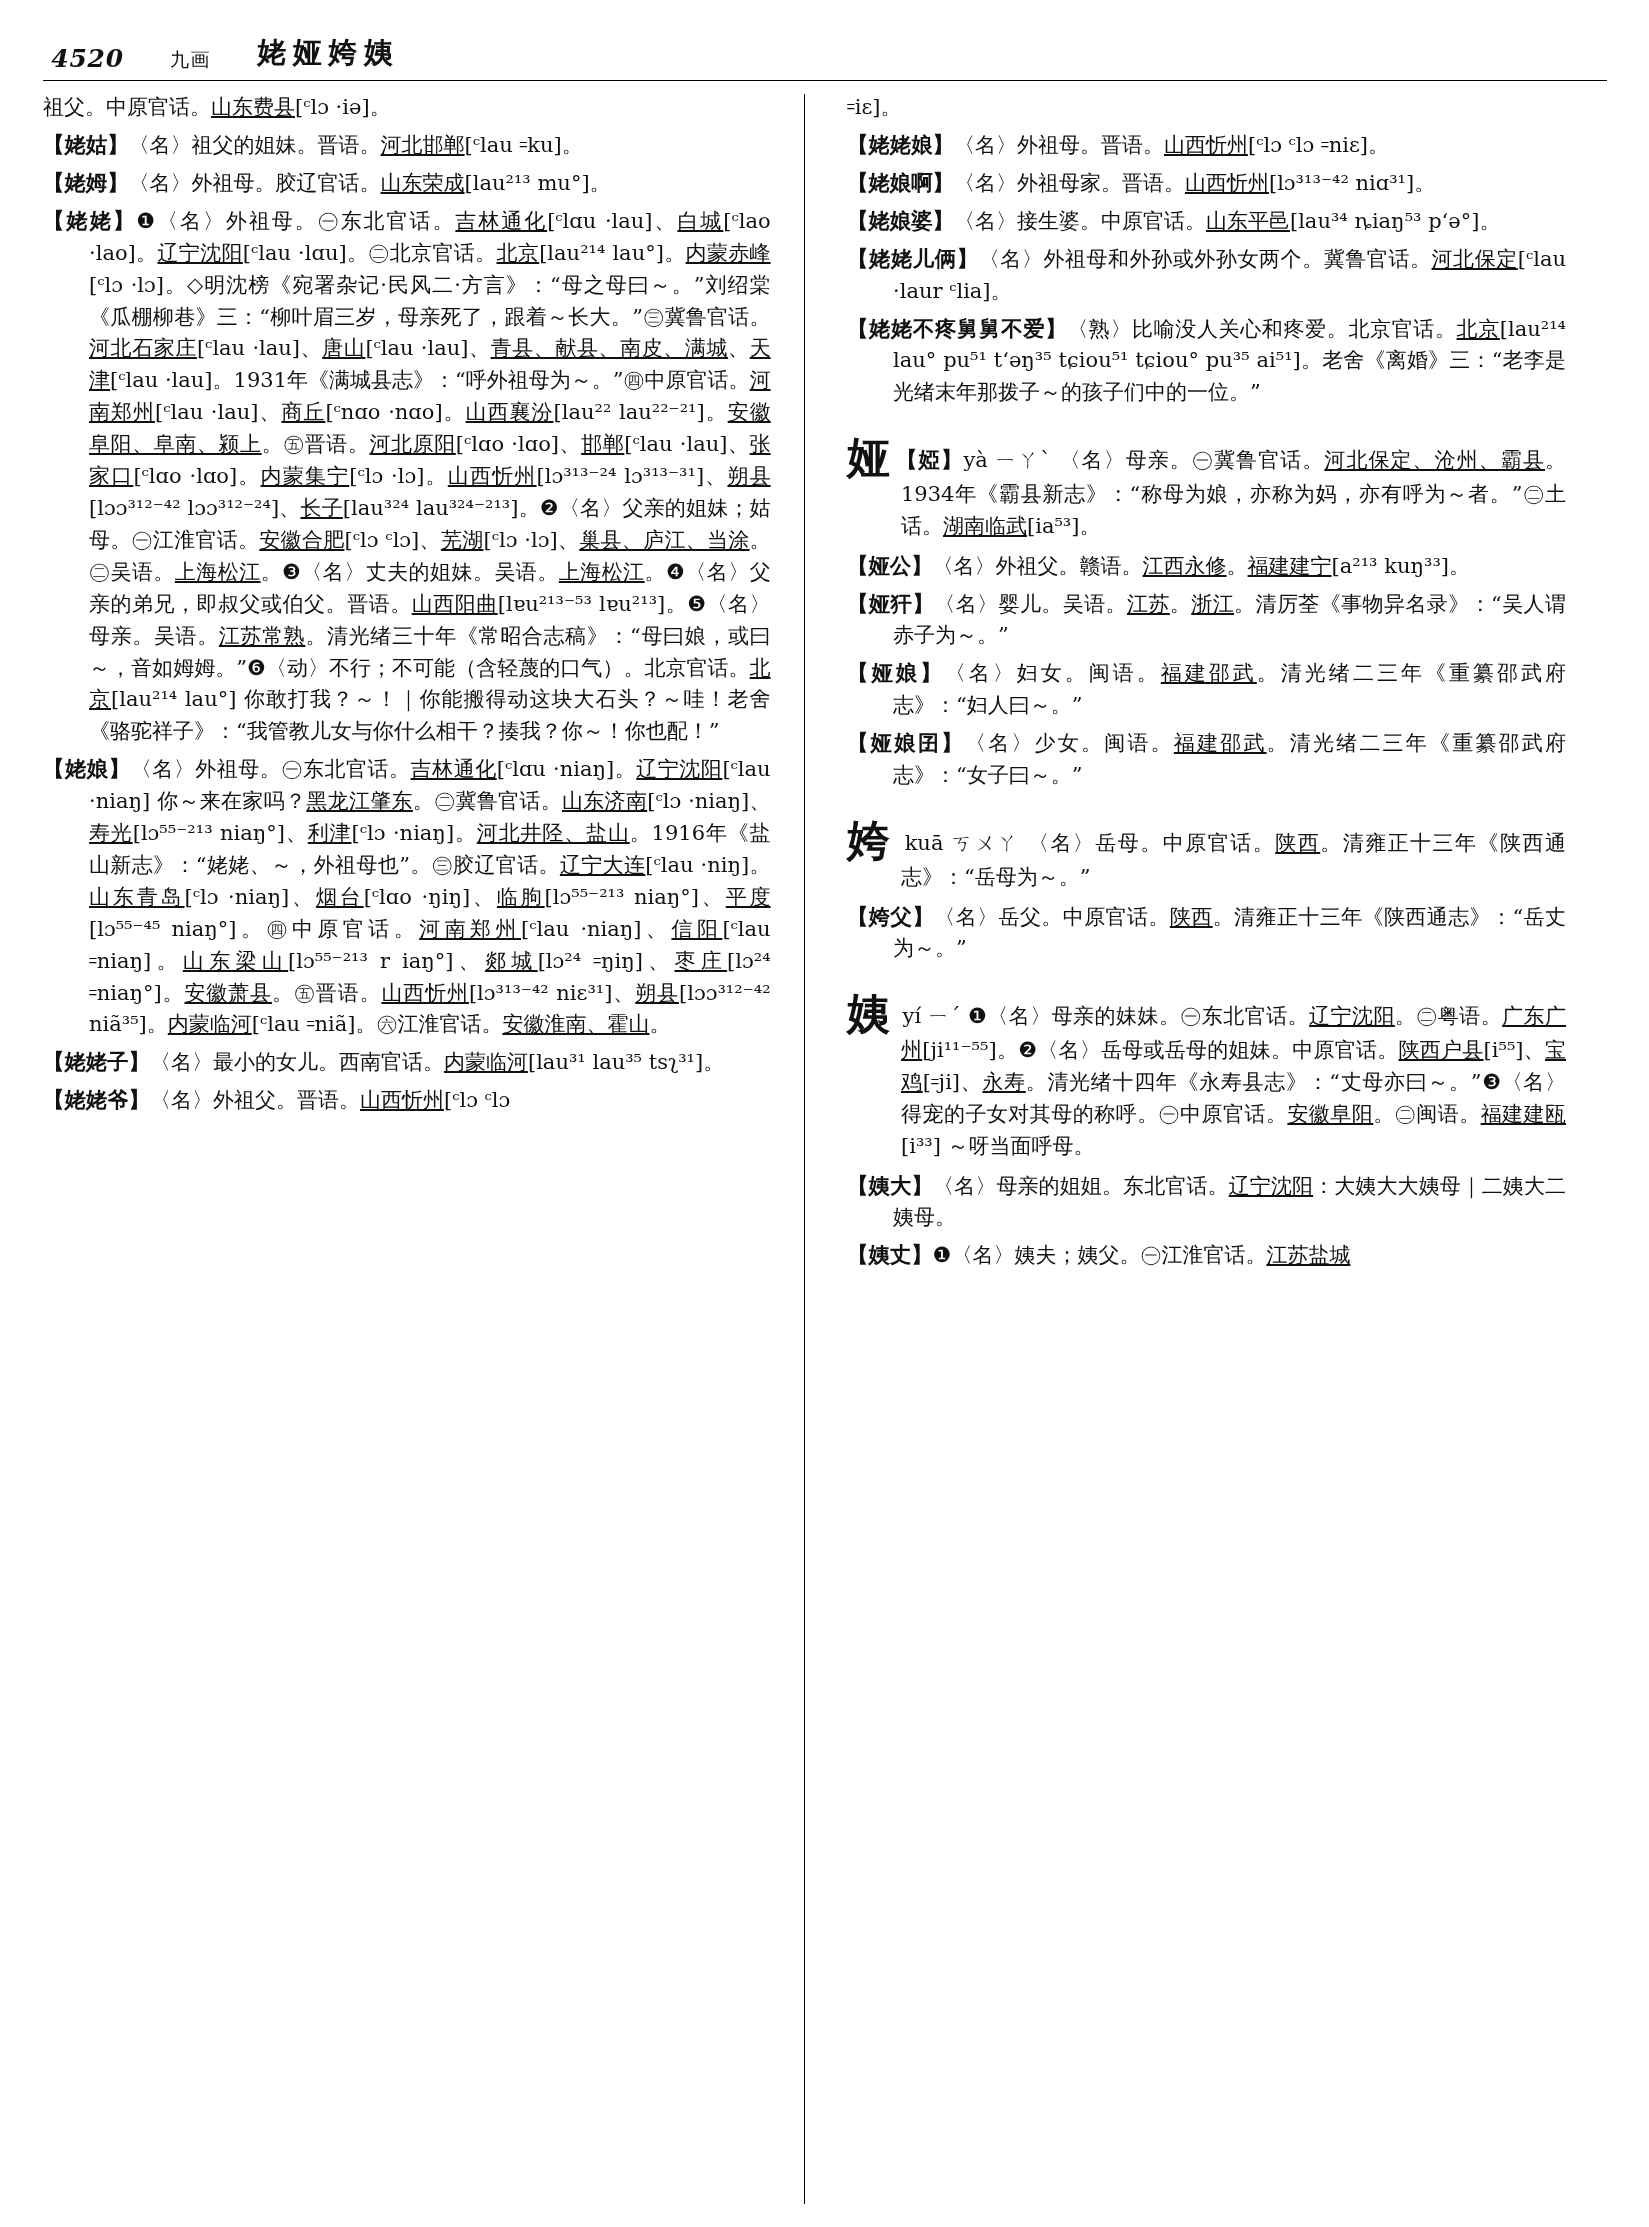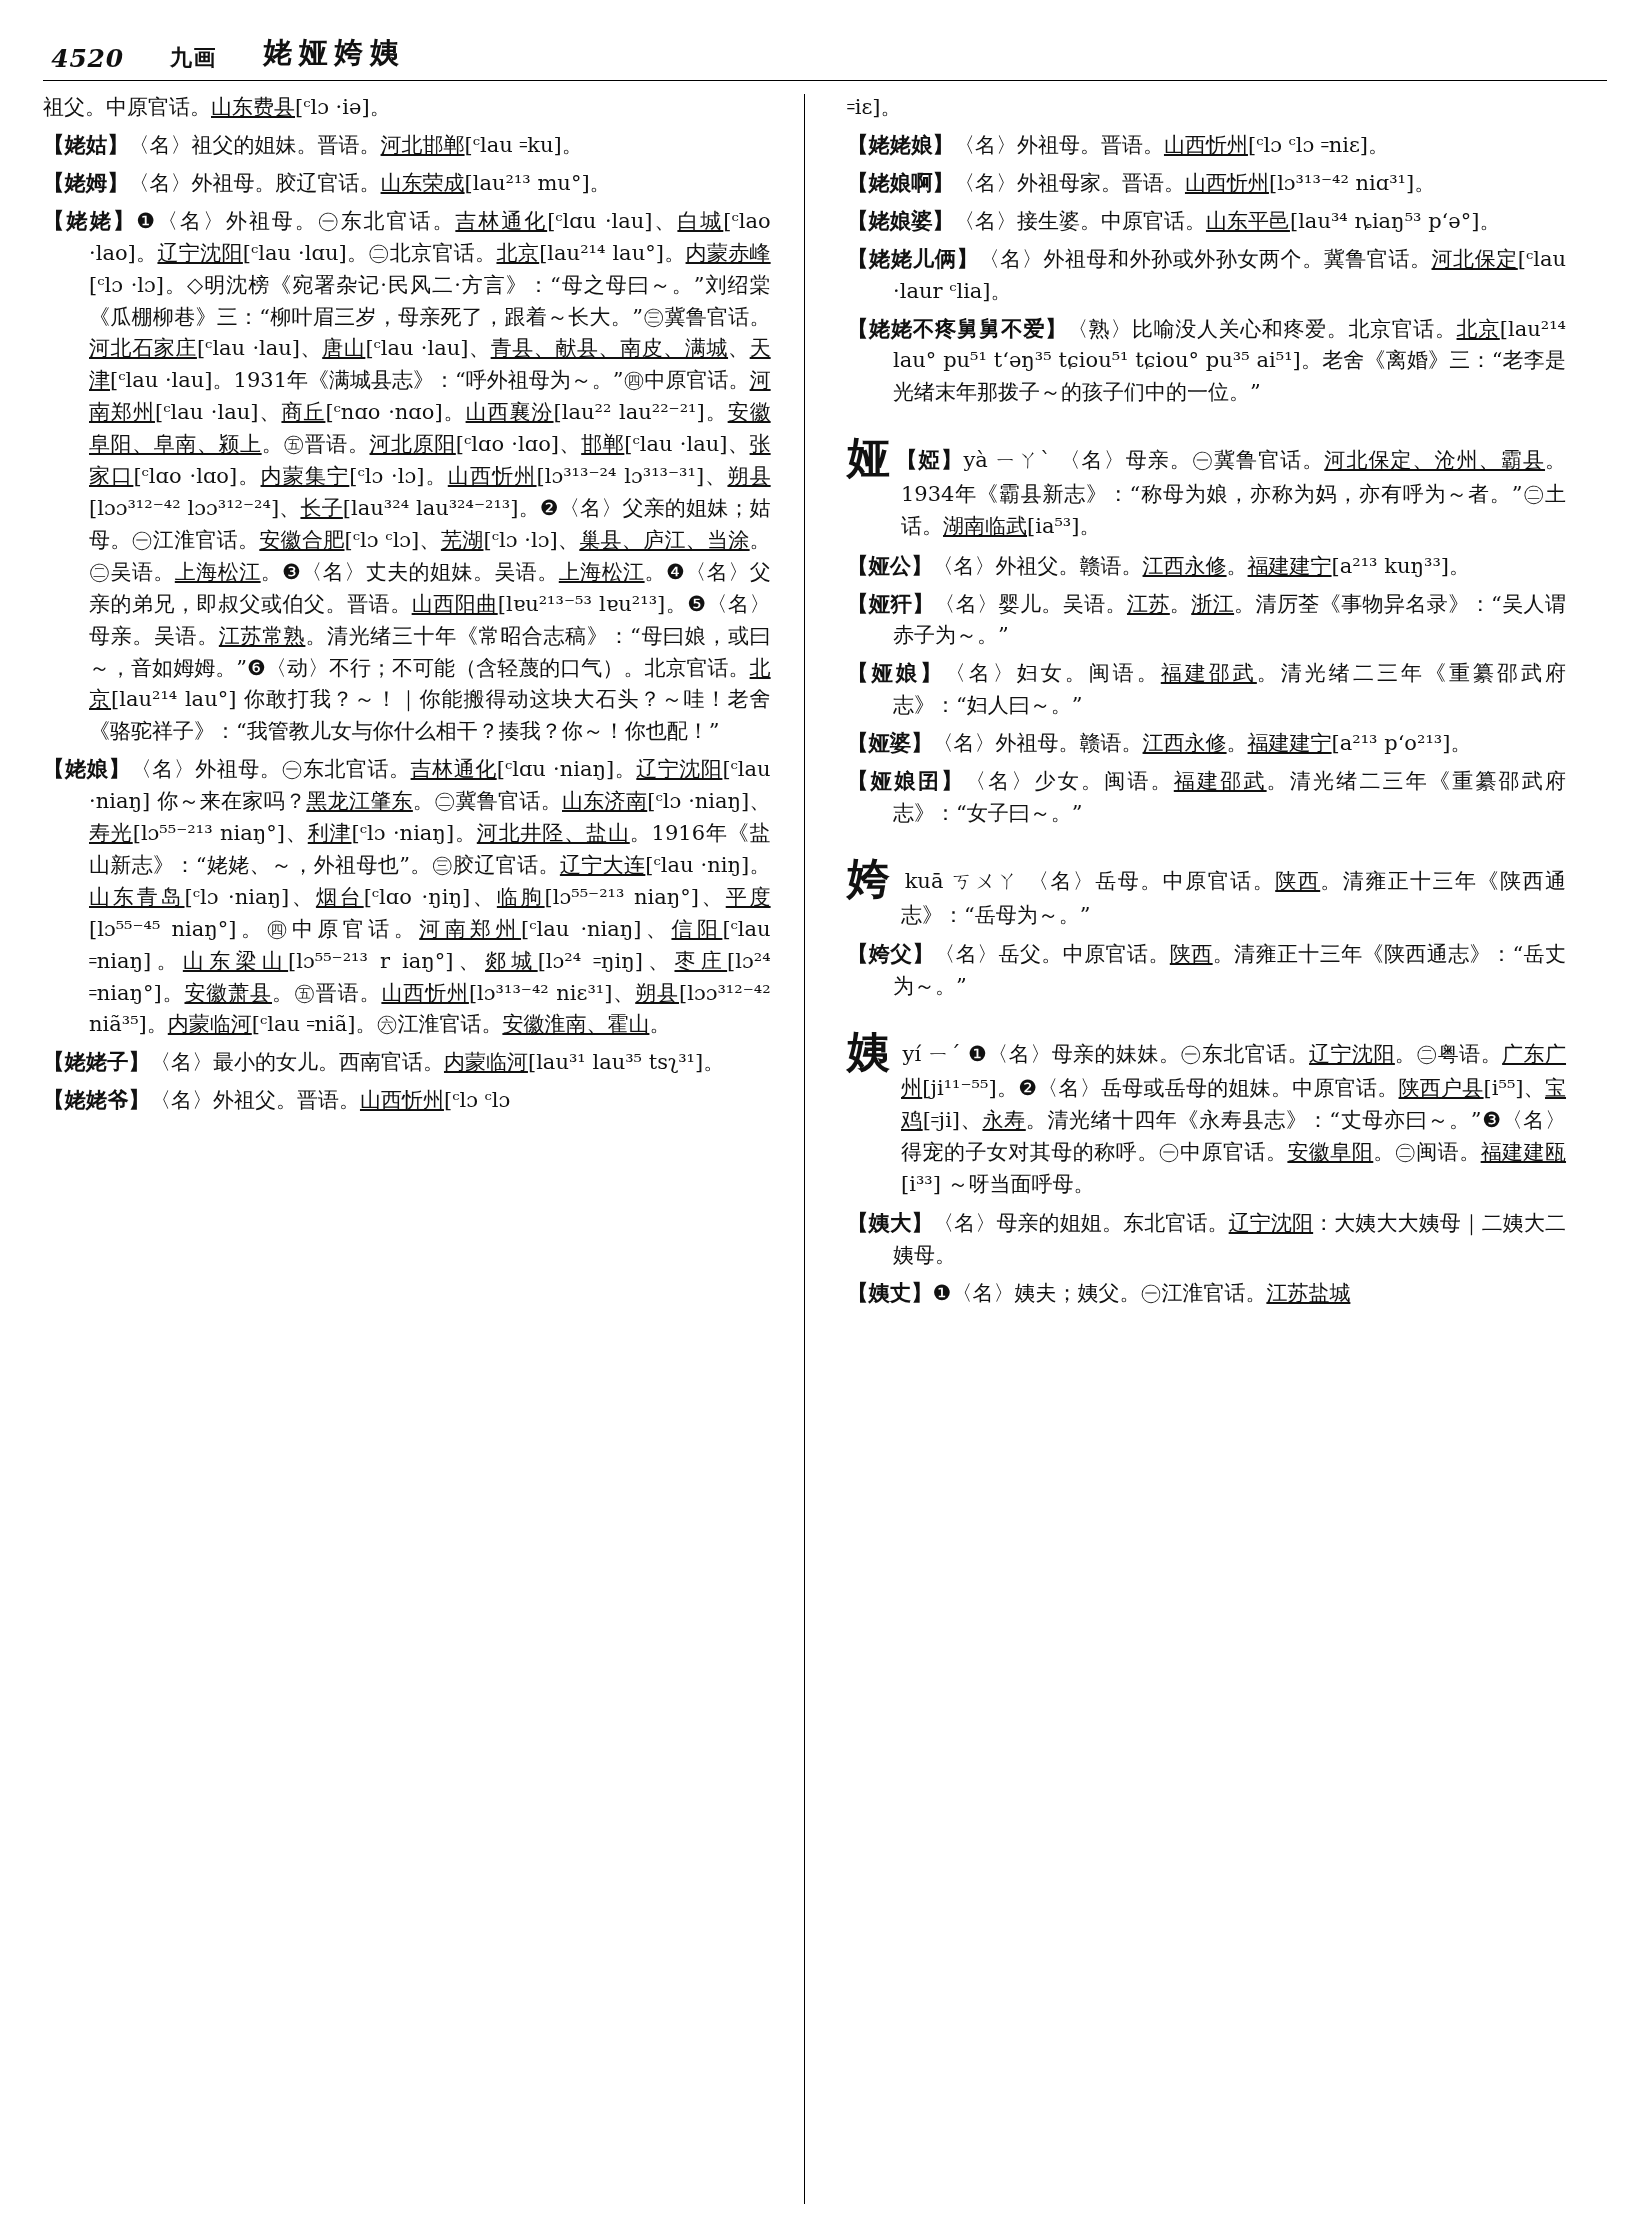--- a/index.html
+++ b/index.html
@@ -20,21 +20,21 @@
     display:flex;align-items:flex-end;gap:46px;
     height:45px;
     padding-left:8.2px;
   }
   .folio{
     font-family:"DejaVu Serif","Liberation Serif",serif;
     font-style:italic;font-weight:bold;font-size:25px;letter-spacing:0.8px;
   }
   .head-radical{
     font-family:"DejaVu Sans","Liberation Sans",sans-serif;
-    font-weight:bold;font-size:22px;letter-spacing:1.6px;
+    font-weight:normal;font-size:19px;letter-spacing:1.6px;
   }
   .head-chars{
     font-family:"DejaVu Sans","Liberation Sans",sans-serif;
     font-weight:bold;font-size:29px;letter-spacing:6.6px;
   }
   .rule{
     border-top:1.6px solid #000;
     margin:6.6px 0 0 0;
   }
   
@@ -112,21 +112,20 @@
         <p class="entry cont">꞊iɛ]。</p>
         <p class="entry ind"><span class="hw">【姥姥娘】</span>〈名〉外祖母。晋语。<u>山西忻州</u>[ᶜlɔ ᶜlɔ ꞊niɛ]。</p>
         <p class="entry ind"><span class="hw">【姥娘啊】</span>〈名〉外祖母家。晋语。<u>山西忻州</u>[lɔ³¹³⁻⁴² niɑ³¹]。</p>
         <p class="entry ind"><span class="hw">【姥娘婆】</span>〈名〉接生婆。中原官话。<u>山东平邑</u>[lau³⁴ ȵiaŋ⁵³ pʻə°]。</p>
         <p class="entry ind"><span class="hw">【姥姥儿俩】</span>〈名〉外祖母和外孙或外孙女两个。冀鲁官话。<u>河北保定</u>[ᶜlau ·laur ᶜlia]。</p>
         <p class="entry ind"><span class="hw">【姥姥不疼舅舅不爱】</span>〈熟〉比喻没人关心和疼爱。北京官话。<u>北京</u>[lau²¹⁴ lau° pu⁵¹ tʻəŋ³⁵ tɕiou⁵¹ tɕiou° pu³⁵ ai⁵¹]。老舍《离婚》三：“老李是光绪末年那拨子～的孩子们中的一位。”</p>
         <p class="entry cont bighead-entry"><span class="bighead">娅</span><span class="hw">【婭】</span>yà ㄧㄚˋ 〈名〉母亲。㊀冀鲁官话。<u>河北保定、沧州、霸县</u>。1934年《霸县新志》：“称母为娘，亦称为妈，亦有呼为～者。”㊁土话。<u>湖南临武</u>[ia⁵³]。</p>
         <p class="entry ind"><span class="hw">【娅公】</span>〈名〉外祖父。赣语。<u>江西永修</u>。<u>福建建宁</u>[a²¹³ kuŋ³³]。</p>
         <p class="entry ind"><span class="hw">【娅犴】</span>〈名〉婴儿。吴语。<u>江苏</u>。<u>浙江</u>。清厉荃《事物异名录》：“吴人谓赤子为～。”</p>
         <p class="entry ind"><span class="hw">【娅娘】</span>〈名〉妇女。闽语。<u>福建邵武</u>。清光绪二三年《重纂邵武府志》：“妇人曰～。”</p>
-        <p class="entry ind"><span class="hw">【娅婆】</span>〈名〉外祖母。赣语。<u>江西永修</u>。<u>福建建宁</u>[a²¹³ pʻo²¹³]。</p>
         <p class="entry ind"><span class="hw">【娅娘囝】</span>〈名〉少女。闽语。<u>福建邵武</u>。清光绪二三年《重纂邵武府志》：“女子曰～。”</p>
         <p class="entry cont bighead-entry"><span class="bighead">姱</span> kuā ㄎㄨㄚ 〈名〉岳母。中原官话。<u>陕西</u>。清雍正十三年《陕西通志》：“岳母为～。”</p>
         <p class="entry ind"><span class="hw">【姱父】</span>〈名〉岳父。中原官话。<u>陕西</u>。清雍正十三年《陕西通志》：“岳丈为～。”</p>
         <p class="entry cont bighead-entry"><span class="bighead">姨</span> yí ㄧˊ ❶〈名〉母亲的妹妹。㊀东北官话。<u>辽宁沈阳</u>。㊁粤语。<u>广东广州</u>[ji¹¹⁻⁵⁵]。❷〈名〉岳母或岳母的姐妹。中原官话。<u>陕西户县</u>[i⁵⁵]、<u>宝鸡</u>[꞊ji]、<u>永寿</u>。清光绪十四年《永寿县志》：“丈母亦曰～。”❸〈名〉得宠的子女对其母的称呼。㊀中原官话。<u>安徽阜阳</u>。㊁闽语。<u>福建建瓯</u>[i³³] ～呀当面呼母。</p>
         <p class="entry ind"><span class="hw">【姨大】</span>〈名〉母亲的姐姐。东北官话。<u>辽宁沈阳</u>：大姨大大姨母｜二姨大二姨母。</p>
         <p class="entry ind"><span class="hw">【姨丈】</span>❶〈名〉姨夫；姨父。㊀江淮官话。<u>江苏盐城</u></p>
       </div>
   </div>
 
 </div>

